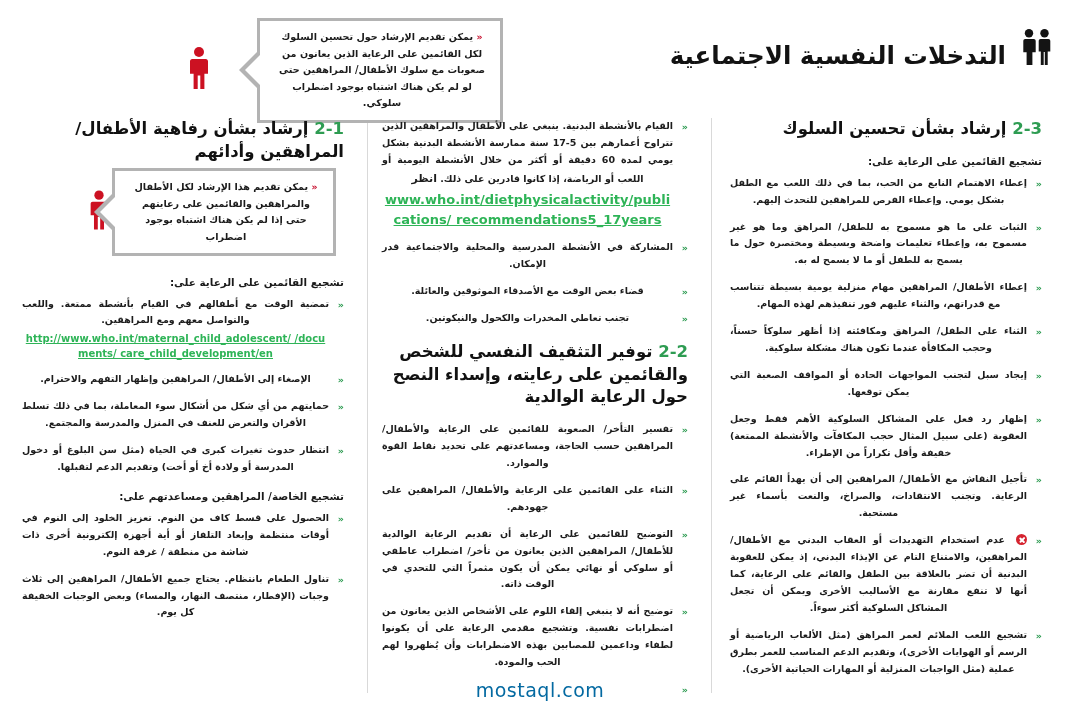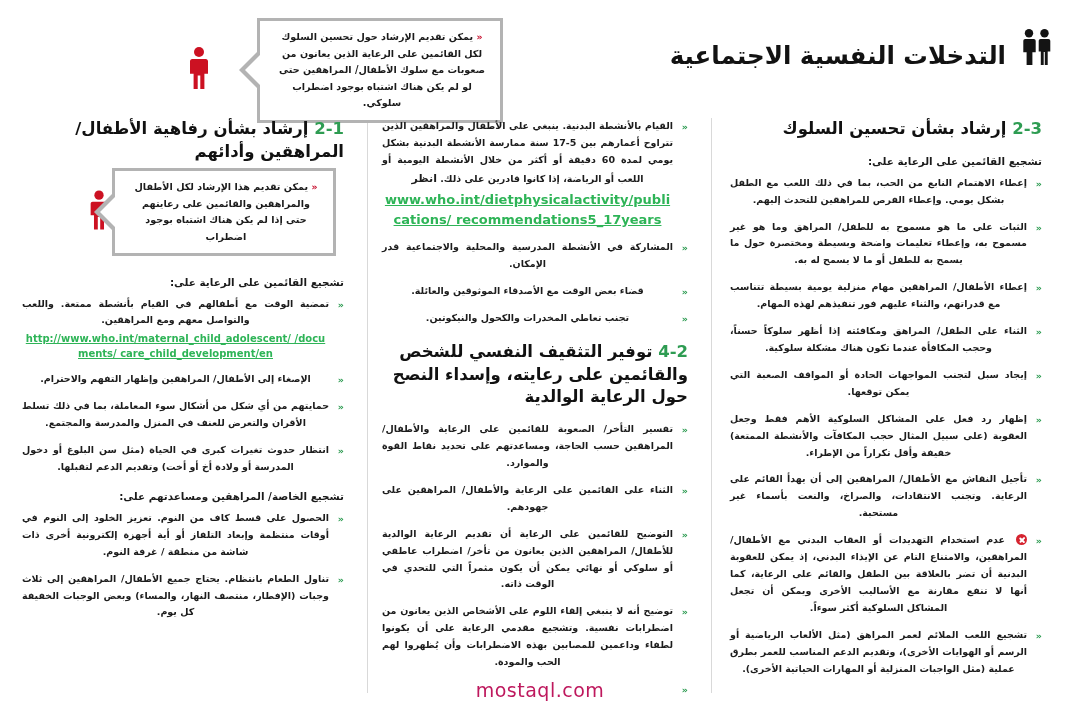--- a/index.html
+++ b/index.html
@@ -195,21 +195,21 @@
     color: #1c1c1c;
   }
 
   
   #watermark {
     position: absolute;
     left: 50%;
     transform: translateX(-50%);
     bottom: 6px;
     font-size: 19px;
-    color: #be185d;
+    color: #0369a1;
     letter-spacing: .5px;
     direction: ltr;
     font-family: "DejaVu Sans", "Liberation Sans", sans-serif;
     user-select: none;
   }
 </style>
 </head>
 <body>
 
 <div id="page">
@@ -329,21 +329,21 @@
         <span class="bul">«</span>
         <span>قضاء بعض الوقت مع الأصدقاء الموثوقين والعائلة.</span>
       </li>
       <li>
         <span class="bul">«</span>
         <span>تجنب تعاطي المخدرات والكحول والنيكوتين.</span>
       </li>
     </ul>
 
     <h2 class="sec-head" style="margin-top:14px">
-      <span class="num">4-2</span>
+      <span class="num">2-2</span>
       <span>توفير التثقيف النفسي للشخص والقائمين على رعايته، وإسداء النصح حول الرعاية الوالدية</span>
     </h2>
 
     <ul class="blist">
       <li>
         <span class="bul">«</span>
         <span>تفسير التأخر/ الصعوبة للقائمين على الرعاية والأطفال/ المراهقين حسب الحاجة، ومساعدتهم على تحديد نقاط القوة والموارد.</span>
       </li>
       <li>
         <span class="bul">«</span>

